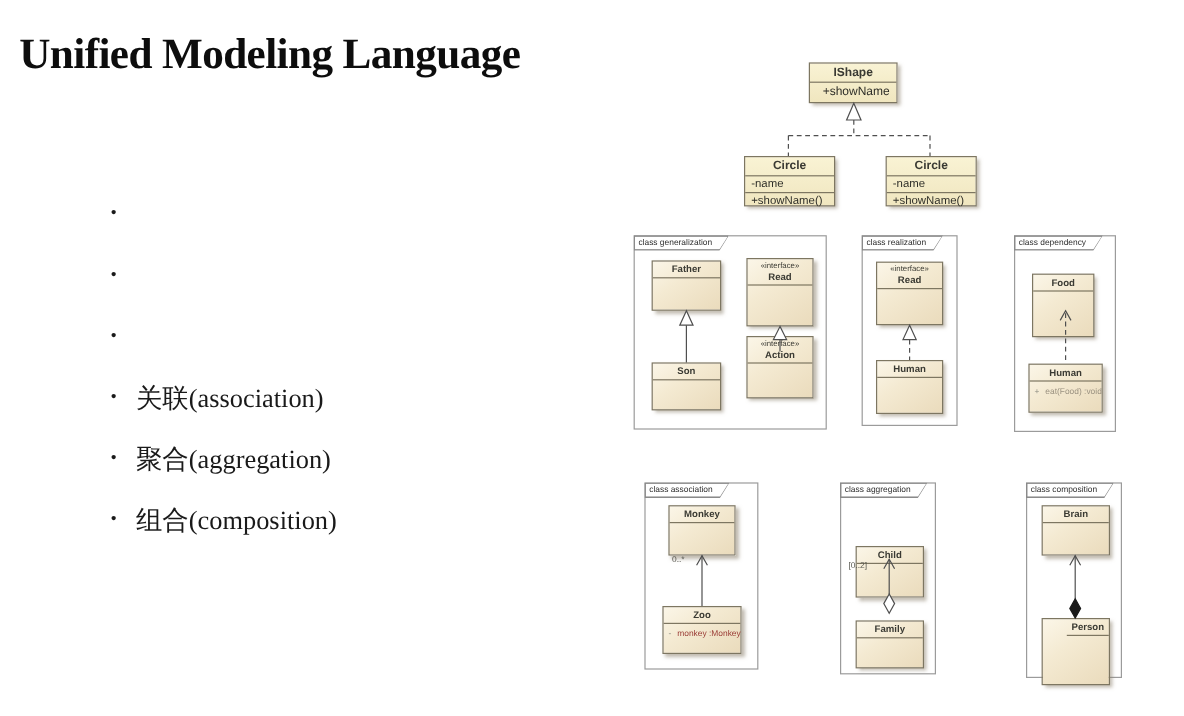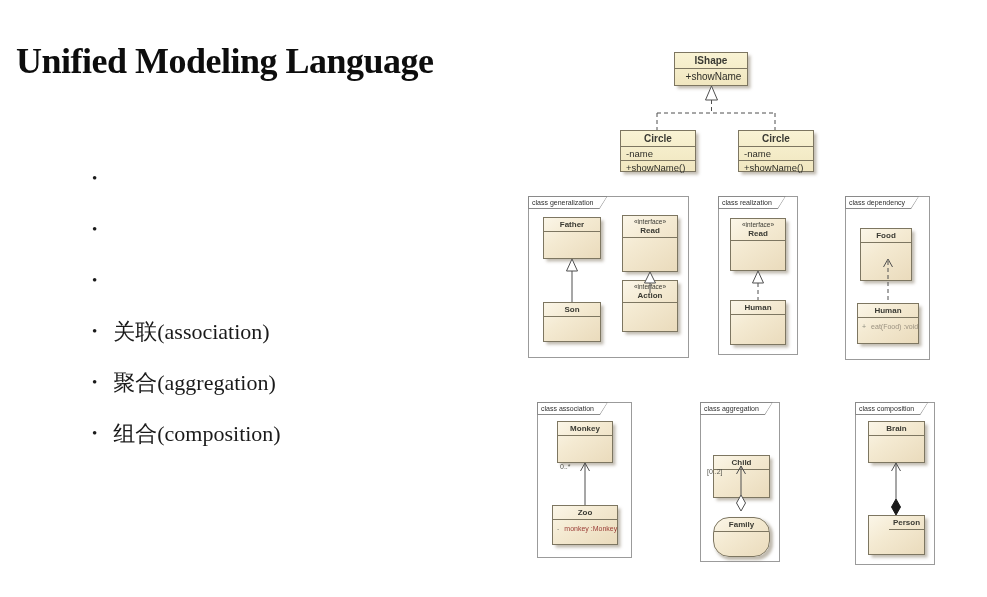--- a/index.html
+++ b/index.html
@@ -5,21 +5,21 @@
   html,body{margin:0;padding:0;}
   body{
     position:relative;
     width:987px;height:597px;
     background:#ffffff;
     overflow:hidden;
     font-family:"Liberation Sans",sans-serif;
   }
   
   .slide-title{
-    position:absolute;left:16px;top:16px;
+    position:absolute;left:16px;top:0;
     font-family:"Liberation Serif",serif;
     font-weight:bold;font-size:36px;letter-spacing:-0.5px;
     color:#0d0d0d;white-space:nowrap;
   }
   .bullets{
     position:absolute;left:92px;top:153px;
     margin:0;padding:0;list-style:none;
     font-family:"Liberation Serif",serif;
     font-size:22px;color:#1a1a1a;
   }
@@ -181,34 +181,34 @@
 <span class="mult" style="left:560px;top:463px;">0..*</span>
 
 <div class="panel" style="left:700px;top:402px;width:80px;height:160px;">
   <div class="tabO">
       <div class="tabI">class aggregation</div>
     </div>
 </div>
 <div class="uml-box" style="left:713px;top:423px;width:57px;height:43px;margin-top:32px;">
   <div class="bt">Child</div>
 </div>
-<div class="uml-box" style="left:713px;top:517px;width:57px;height:40px;border-radius:16px;">
+<div class="uml-box" style="left:713px;top:517px;width:57px;height:40px;">
   <div class="bt">Family</div>
 </div>
 <span class="mult" style="left:707px;top:468px;">[0..2]</span>
 
 <div class="panel" style="left:855px;top:402px;width:80px;height:163px;">
   <div class="tabO">
       <div class="tabI">class composition</div>
     </div>
 </div>
 <div class="uml-box" style="left:868px;top:421px;width:57px;height:42px;">
   <div class="bt">Brain</div>
 </div>
-<div class="uml-box" style="left:868px;top:515px;width:57px;height:40px;padding-left:20px;">
+<div class="uml-box" style="left:868px;top:515px;width:57px;height:56px;padding-left:20px;">
   <div class="bt">Person</div>
 </div>
 
 <svg class="overlay" width="987" height="597" viewBox="0 0 987 597">
 
   <g>
     <polygon class="tri" points="711.5,86 705.5,100 717.5,100"></polygon>
     <path class="dash" d="M711.5,100 L711.5,113 M657,113 L775,113 M657,113 L657,130 M775,113 L775,130"></path>
   </g>
 

